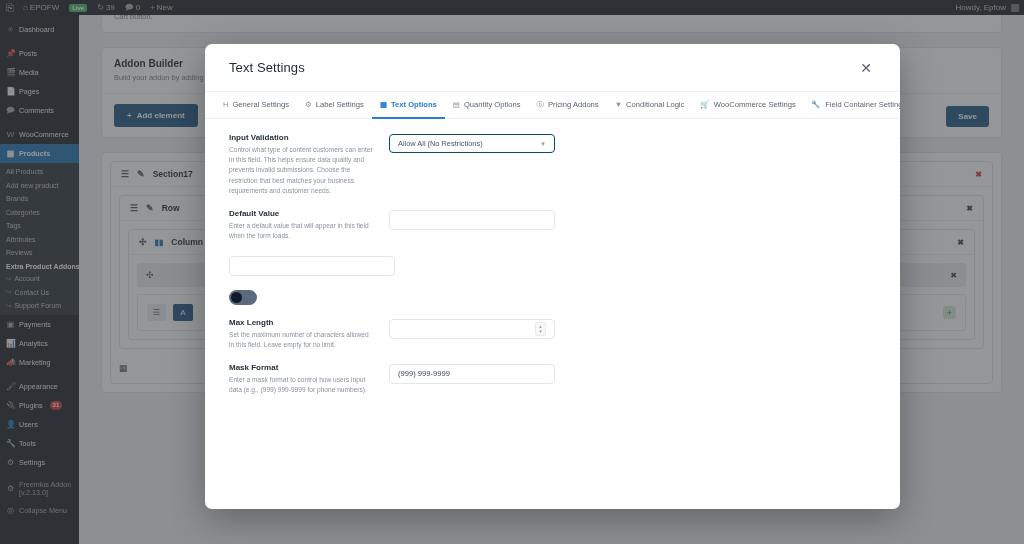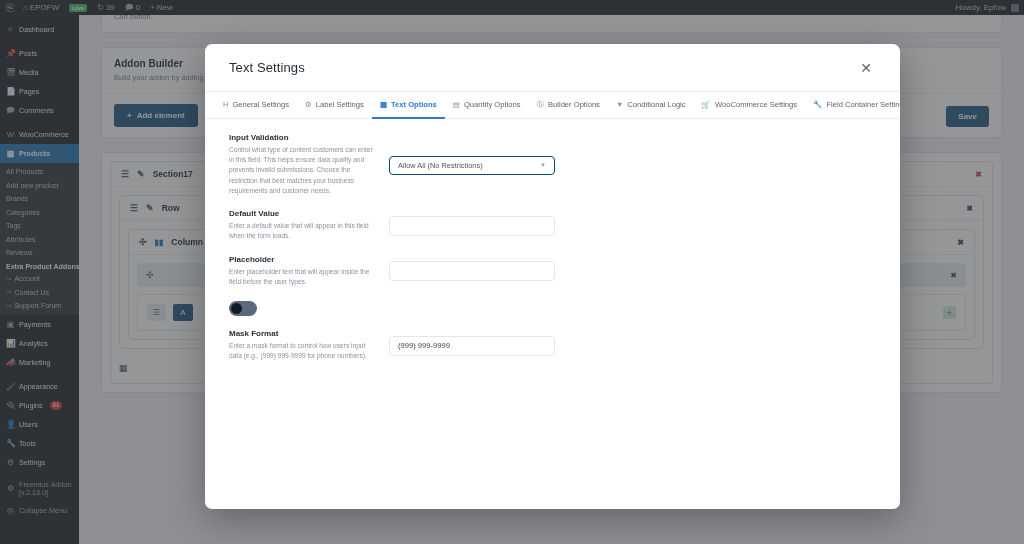--- a/index.html
+++ b/index.html
@@ -125,21 +125,21 @@
   .tab {
     display: flex; align-items: center; gap: 4px;
     padding: 0 8px; font-size: 7.6px; color: #5b6470; white-space: nowrap;
     border-bottom: 2px solid transparent; margin-bottom: -1px;
   }
   .tab .t-ico { font-size: 7.5px; color: #8b939d; line-height: 1; }
   .tab.active { color: #2b7bd6; font-weight: bold; border-bottom-color: #2b7bd6; }
   .tab.active .t-ico { color: #2b7bd6; }
 
   .modal-body { flex: 1; overflow: hidden; padding: 14px 24px 6px 24px; }
-  .field-row { display: flex; align-items: center; margin-bottom: 13px; }
+  .field-row { display: flex; align-items: flex-start; margin-bottom: 13px; }
   .field-left { width: 160px; flex: none; padding-right: 14px; }
   .field-label { font-size: 8px; font-weight: bold; color: #27313c; margin-bottom: 3px; }
   .field-desc { font-size: 6.6px; color: #8b939d; line-height: 1.55; }
   .field-right { flex: 1; padding-top: 1px; }
 
   .inp {
     width: 166px; height: 20px; border: 1px solid #e3e6ea; border-radius: 4px;
     background: #fff; font-size: 7.6px; color: #3d4752;
     padding: 0 8px; display: flex; align-items: center;
   }
@@ -413,21 +413,21 @@
     <div class="tab active">
       <span class="t-ico">▦</span>
       <span>Text Options</span>
     </div>
     <div class="tab">
       <span class="t-ico">▤</span>
       <span>Quantity Options</span>
     </div>
     <div class="tab">
       <span class="t-ico">ⓑ</span>
-      <span>Builder Options</span>
+      <span>Pricing Addons</span>
     </div>
     <div class="tab">
       <span class="t-ico">▼</span>
       <span>Conditional Logic</span>
     </div>
     <div class="tab">
       <span class="t-ico">🛒</span>
       <span>WooCommerce Settings</span>
     </div>
     <div class="tab">
@@ -455,37 +455,48 @@
       <div class="field-left">
         <div class="field-label">Default Value</div>
         <div class="field-desc">Enter a default value that will appear in this field when the form loads.</div>
       </div>
       <div class="field-right">
         <div class="inp"></div>
       </div>
     </div>
 
     <div class="field-row">
-      <div class="field-left">
-        <div class="field-label">Placeholder</div>
-        <div class="field-desc">Enter placeholder text that will appear inside the field before the user types.</div>
-      </div>
       <div class="field-right">
         <div class="inp"></div>
       </div>
     </div>
 
     <div class="field-row">
       <div class="field-right">
         <div class="toggle">
           <span class="knob"></span>
         </div>
       </div>
     </div>
 
+    <div class="field-row">
+      <div class="field-left">
+        <div class="field-label">Max Length</div>
+        <div class="field-desc">Set the maximum number of characters allowed in this field. Leave empty for no limit.</div>
+      </div>
+      <div class="field-right">
+        <div class="inp">
+          <span></span>
+          <span class="spin">
+              <span>▴</span>
+              <span>▾</span>
+            </span>
+        </div>
+      </div>
+    </div>
 
     <div class="field-row">
       <div class="field-left">
         <div class="field-label">Mask Format</div>
         <div class="field-desc">Enter a mask format to control how users input data (e.g., (999) 999-9999 for phone numbers).</div>
       </div>
       <div class="field-right">
         <div class="inp">(999) 999-9999</div>
       </div>
     </div>

